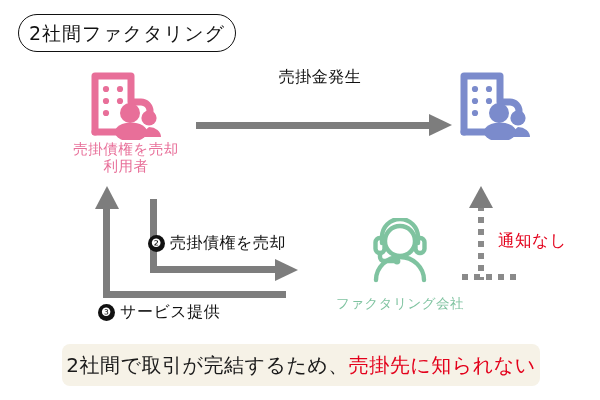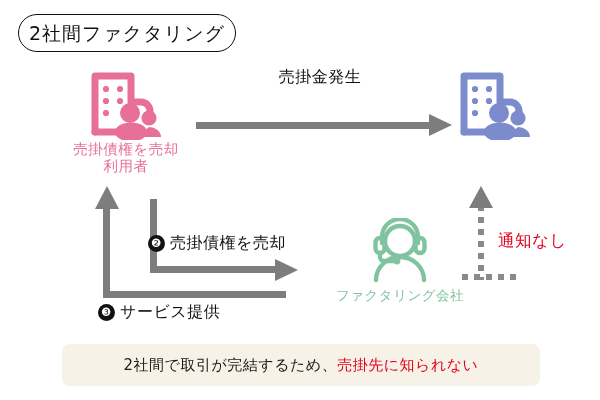--- a/index.html
+++ b/index.html
@@ -33,21 +33,21 @@
   .node .cap{
     margin-top:1px;
     font-size:14.5px;line-height:1.18;
     letter-spacing:.5px;white-space:pre-line;
   }
   #node-user{left:62px;top:68px;width:128px;}
   #node-user .cap{color:#e86f99;}
   #node-debtor{left:432px;top:68px;width:126px;}
   #node-debtor .cap{color:#7b8bcc;}
   #node-company{left:330px;top:218px;width:140px;}
-  #node-company .cap{color:#7fc3a0;font-size:13.5px;margin-top:4px;}
+  #node-company .cap{color:#7fc3a0;font-size:13.5px;margin-top:12px;}
 
   .icon-wrap{display:flex;align-items:flex-end;justify-content:center;height:72px;}
 
   
   .arrow1-line{
     position:absolute;left:196px;top:122px;
     width:236px;height:7px;background:#7d7d7d;
   }
   .arrow1-head{
     position:absolute;left:429px;top:114px;
@@ -125,21 +125,21 @@
   }
   .lbl1 .num{margin-right:3px;}
 
   
   .banner{
     position:absolute;left:62px;top:344px;
     width:478px;height:42px;
     background:#f6f2e7;border-radius:8px;
     display:flex;align-items:center;justify-content:center;
   }
-  .banner .txt{font-size:15px;letter-spacing:.5px;white-space:nowrap;}
+  .banner .txt{font-size:20px;letter-spacing:.5px;white-space:nowrap;}
   .banner .blk{color:#1a1a1a;}
   .banner .red{color:#e3001b;}
 </style>
 </head>
 <body>
 
 <div id="stage">
 
   <div class="title-pill">
     <span class="t">2社間ファクタリング</span>

